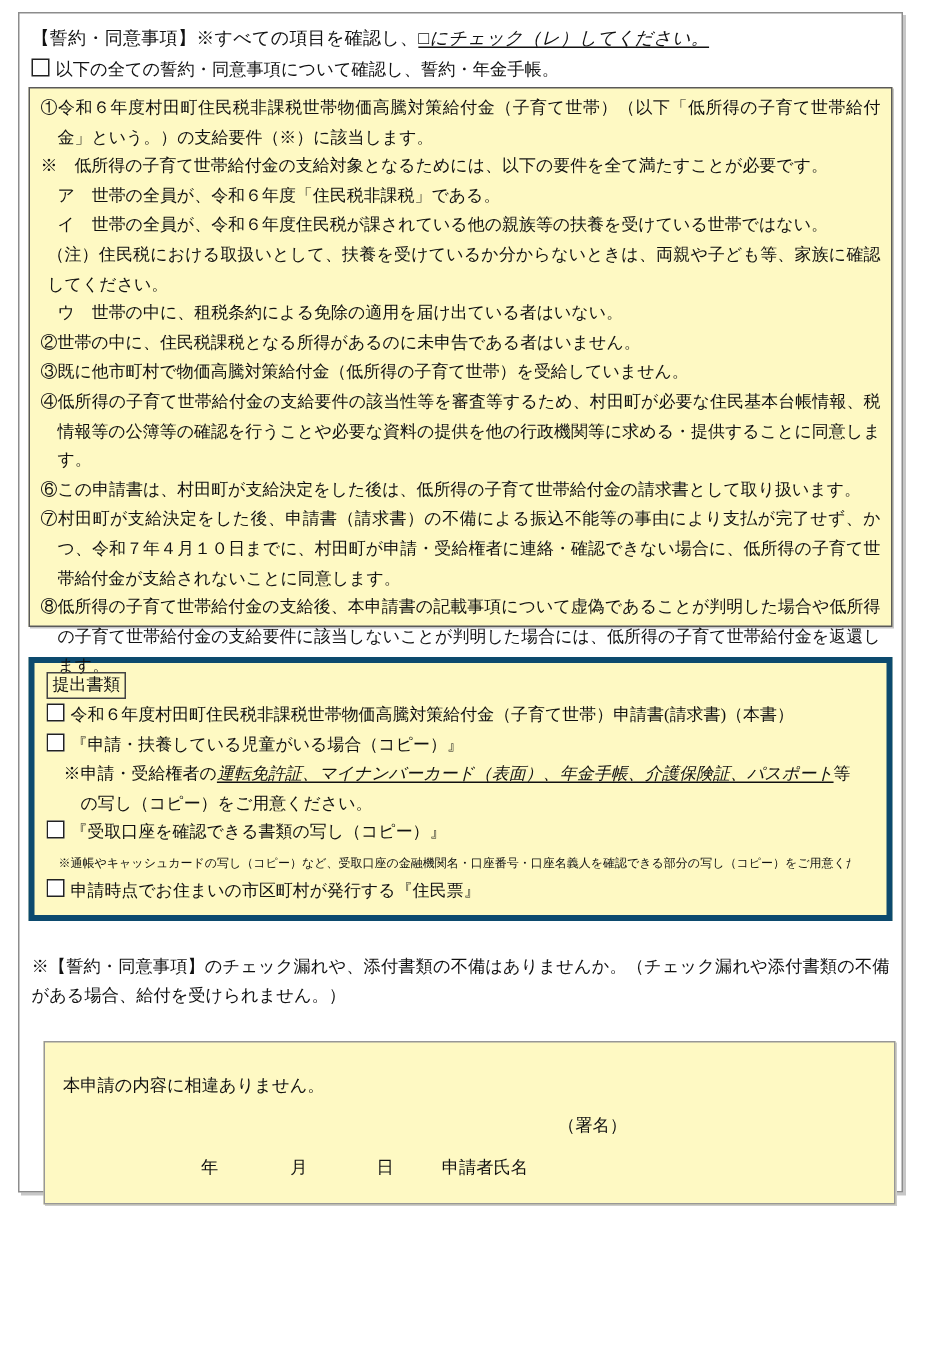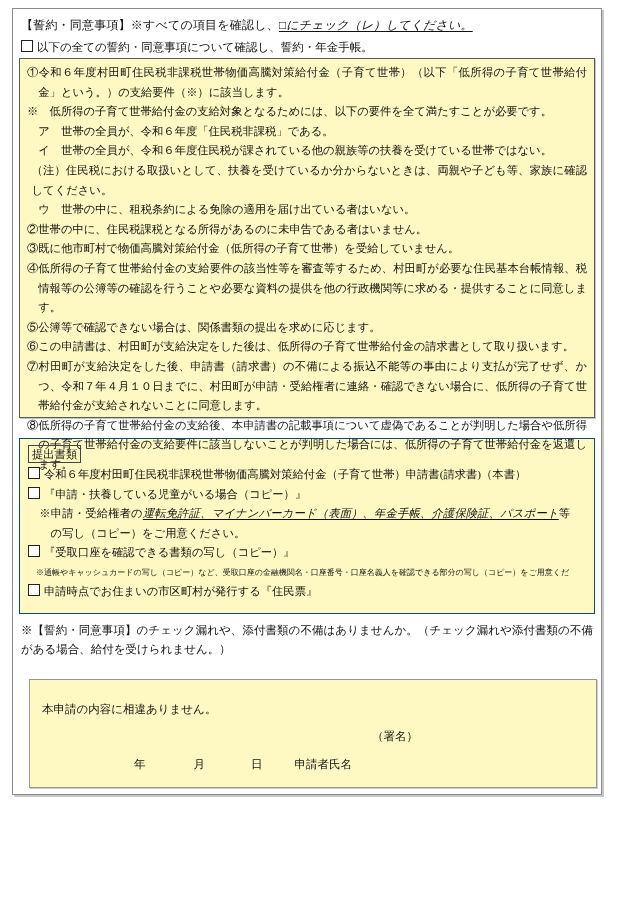--- a/index.html
+++ b/index.html
@@ -25,32 +25,32 @@
   .pledge-box{
     border:1px solid #5a5a5a;box-shadow:1px 1px 0 #c6c6c6;
     height:360px;padding:4px 7px 0 7px;
     font-size:11.3px;line-height:19.6px;text-align:justify;
   }
   .p-item{padding-left:1em;text-indent:-1em;}
   .p-note{}
   .p-sub{margin-left:1em;font-family:Liberation Serif, serif;}
   .p-subnote{margin-left:.4em;}
   .submit-box{
-    border:1px solid #0c4a6e;margin-top:20px;height:176px;
+    border:4px solid #0c4a6e;margin-top:20px;height:176px;
     padding:4px 24px 0 8px;font-size:11.3px;line-height:19.5px;
   }
   .label-box{
     display:inline-block;border:1px solid #444;padding:0 3px;
     line-height:16px;margin:2px 0 2px 0;
   }
   .chk-line{white-space:nowrap;overflow:hidden;}
   .id-note{padding-left:2em;text-indent:-1em;text-align:justify;}
   .bank-note{font-size:8px;margin-left:1em;white-space:nowrap;overflow:hidden;line-height:19.5px;}
   .sub-paren{margin-left:1.5em;}
-  .footer-note{font-size:11.5px;line-height:19px;margin-top:7px;padding:0 2px;text-align:justify;}
+  .footer-note{font-size:11.5px;line-height:19px;margin-top:22px;padding:0 2px;text-align:justify;}
   .sign-box{
     border:1px solid #979797;box-shadow:1px 1px 0 #cccccc;
     margin:20px 0 0 10px;width:568px;height:109px;
     padding:22px 10px 0 12px;font-size:11.5px;line-height:14px;
   }
   .shomei{margin-left:330px;margin-top:13px;}
   .date-line{margin-top:14px;}
   .date-line .y{margin-left:92px;}
   .date-line .m{margin-left:48px;}
   .date-line .d{margin-left:46px;}
@@ -72,21 +72,20 @@
   <div class="box pledge-box">
     <div class="p-item">①令和６年度村田町住民税非課税世帯物価高騰対策給付金（子育て世帯）（以下「低所得の子育て世帯給付金」という。）の支給要件（※）に該当します。</div>
     <div class="p-note">※　低所得の子育て世帯給付金の支給対象となるためには、以下の要件を全て満たすことが必要です。</div>
     <div class="p-sub">ア　世帯の全員が、令和６年度「住民税非課税」である。</div>
     <div class="p-sub">イ　世帯の全員が、令和６年度住民税が課されている他の親族等の扶養を受けている世帯ではない。</div>
     <div class="p-subnote">（注）住民税における取扱いとして、扶養を受けているか分からないときは、両親や子ども等、家族に確認してください。</div>
     <div class="p-sub">ウ　世帯の中に、租税条約による免除の適用を届け出ている者はいない。</div>
     <div class="p-item">②世帯の中に、住民税課税となる所得があるのに未申告である者はいません。</div>
     <div class="p-item">③既に他市町村で物価高騰対策給付金（低所得の子育て世帯）を受給していません。</div>
     <div class="p-item">④低所得の子育て世帯給付金の支給要件の該当性等を審査等するため、村田町が必要な住民基本台帳情報、税情報等の公簿等の確認を行うことや必要な資料の提供を他の行政機関等に求める・提供することに同意します。</div>
-    <div class="p-item">⑤公簿等で確認できない場合は、関係書類の提出を求めに応じます。</div>
     <div class="p-item">⑥この申請書は、村田町が支給決定をした後は、低所得の子育て世帯給付金の請求書として取り扱います。</div>
     <div class="p-item">⑦村田町が支給決定をした後、申請書（請求書）の不備による振込不能等の事由により支払が完了せず、かつ、令和７年４月１０日までに、村田町が申請・受給権者に連絡・確認できない場合に、低所得の子育て世帯給付金が支給されないことに同意します。</div>
     <div class="p-item">⑧低所得の子育て世帯給付金の支給後、本申請書の記載事項について虚偽であることが判明した場合や低所得の子育て世帯給付金の支給要件に該当しないことが判明した場合には、低所得の子育て世帯給付金を返還します。</div>
   </div>
 
   <div class="box submit-box">
     <div>
       <span class="label-box">提出書類</span>
     </div>
     <div class="chk-line">

